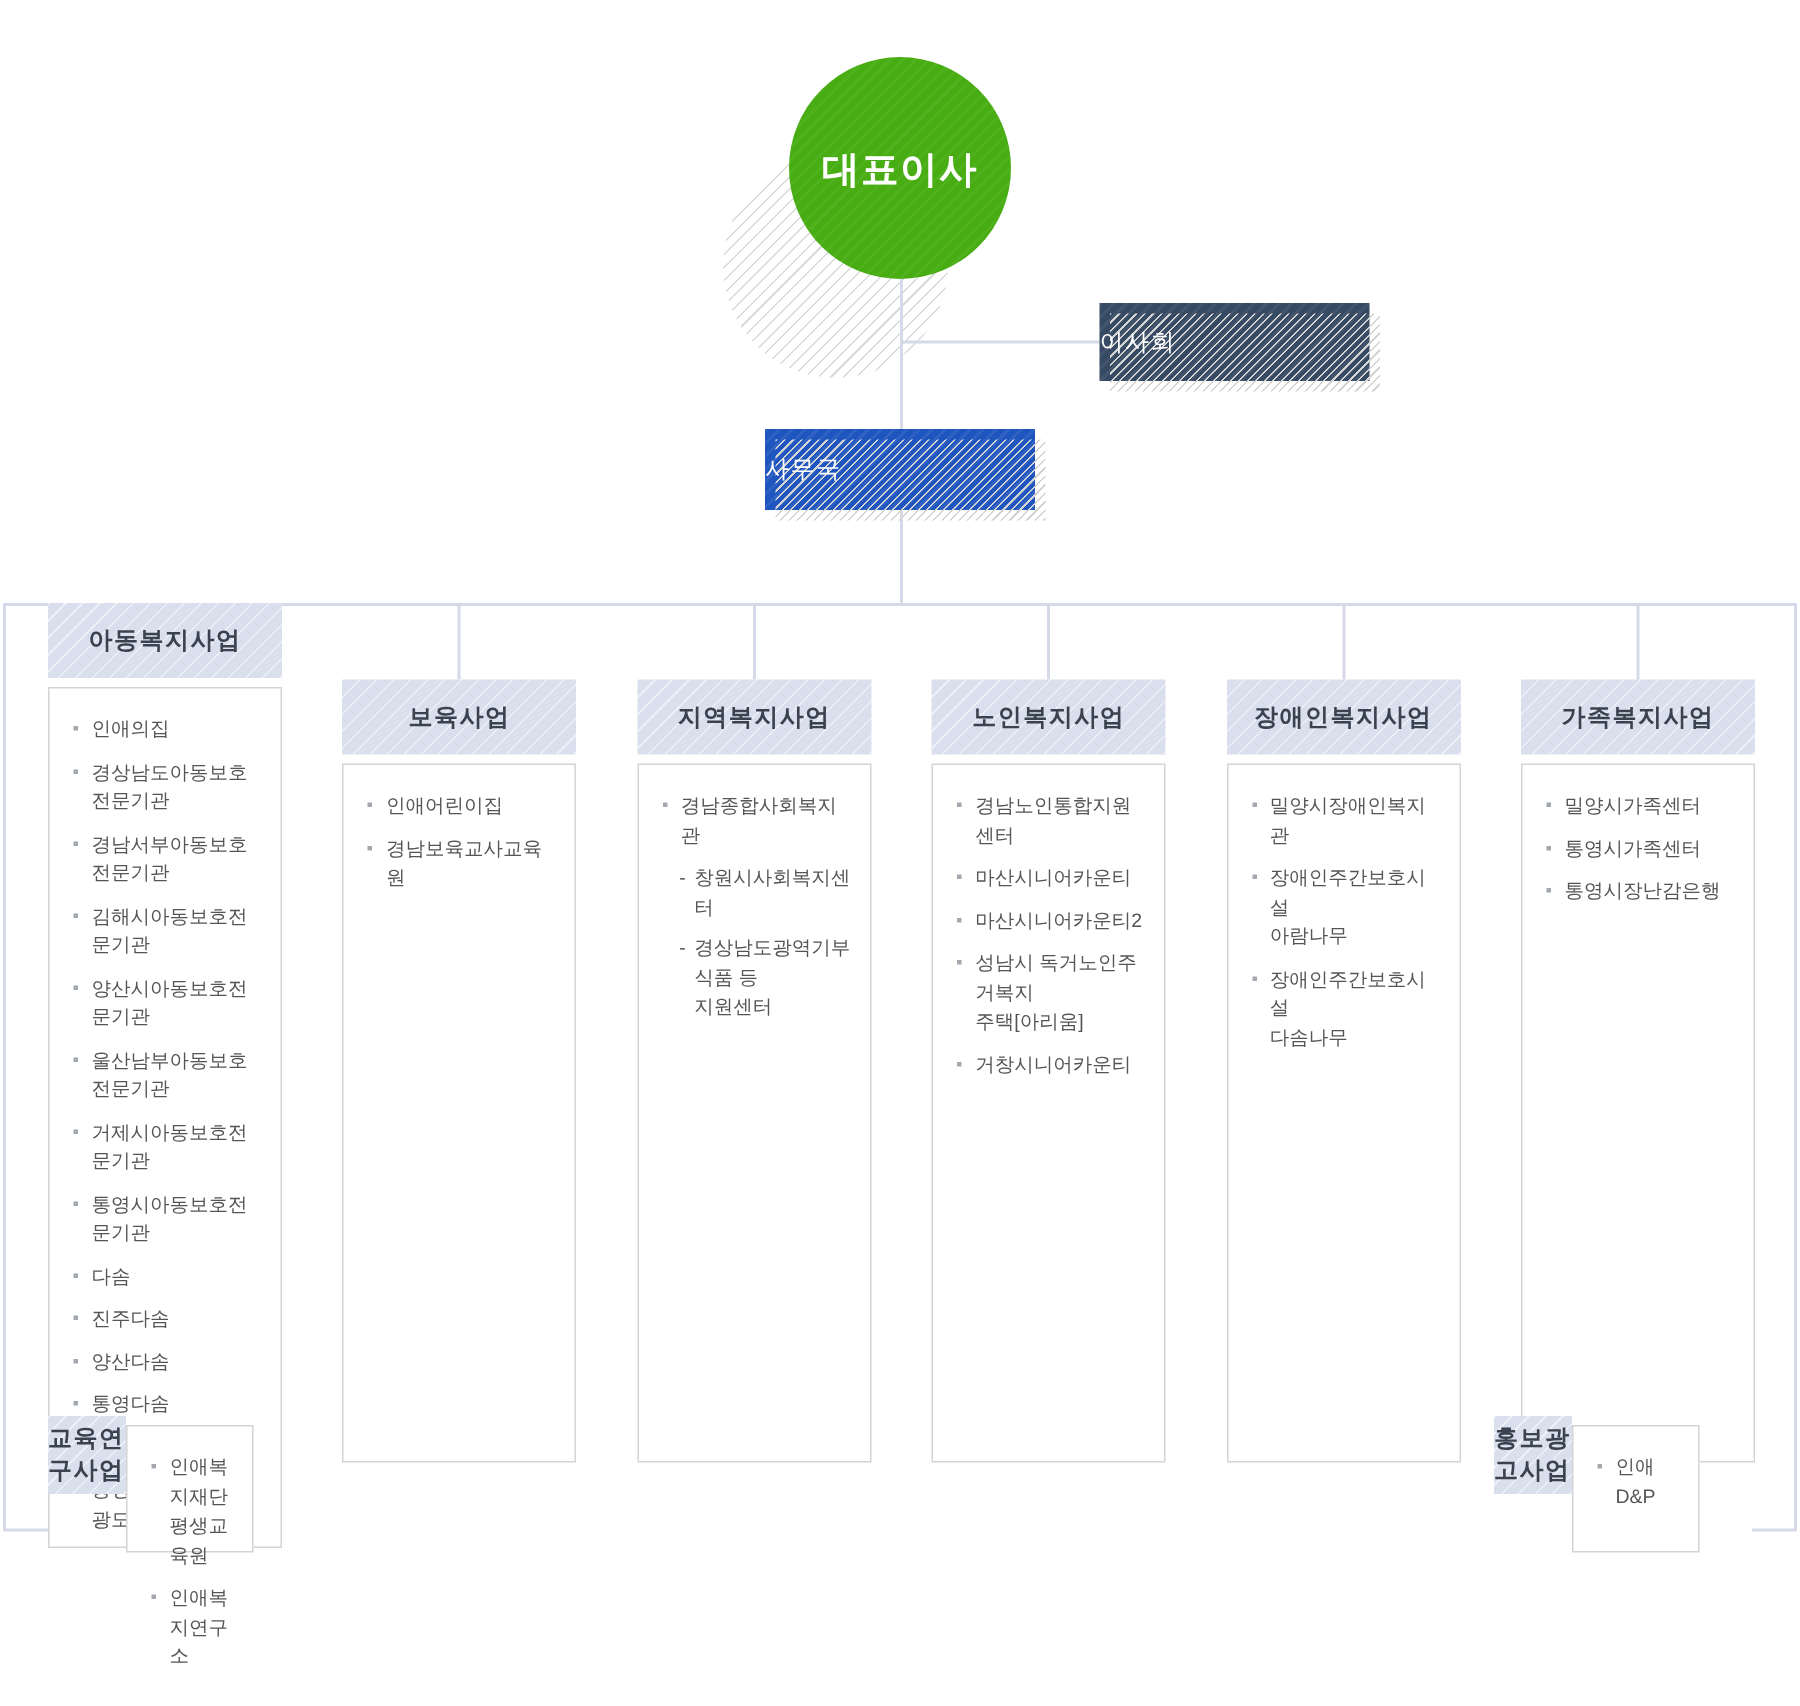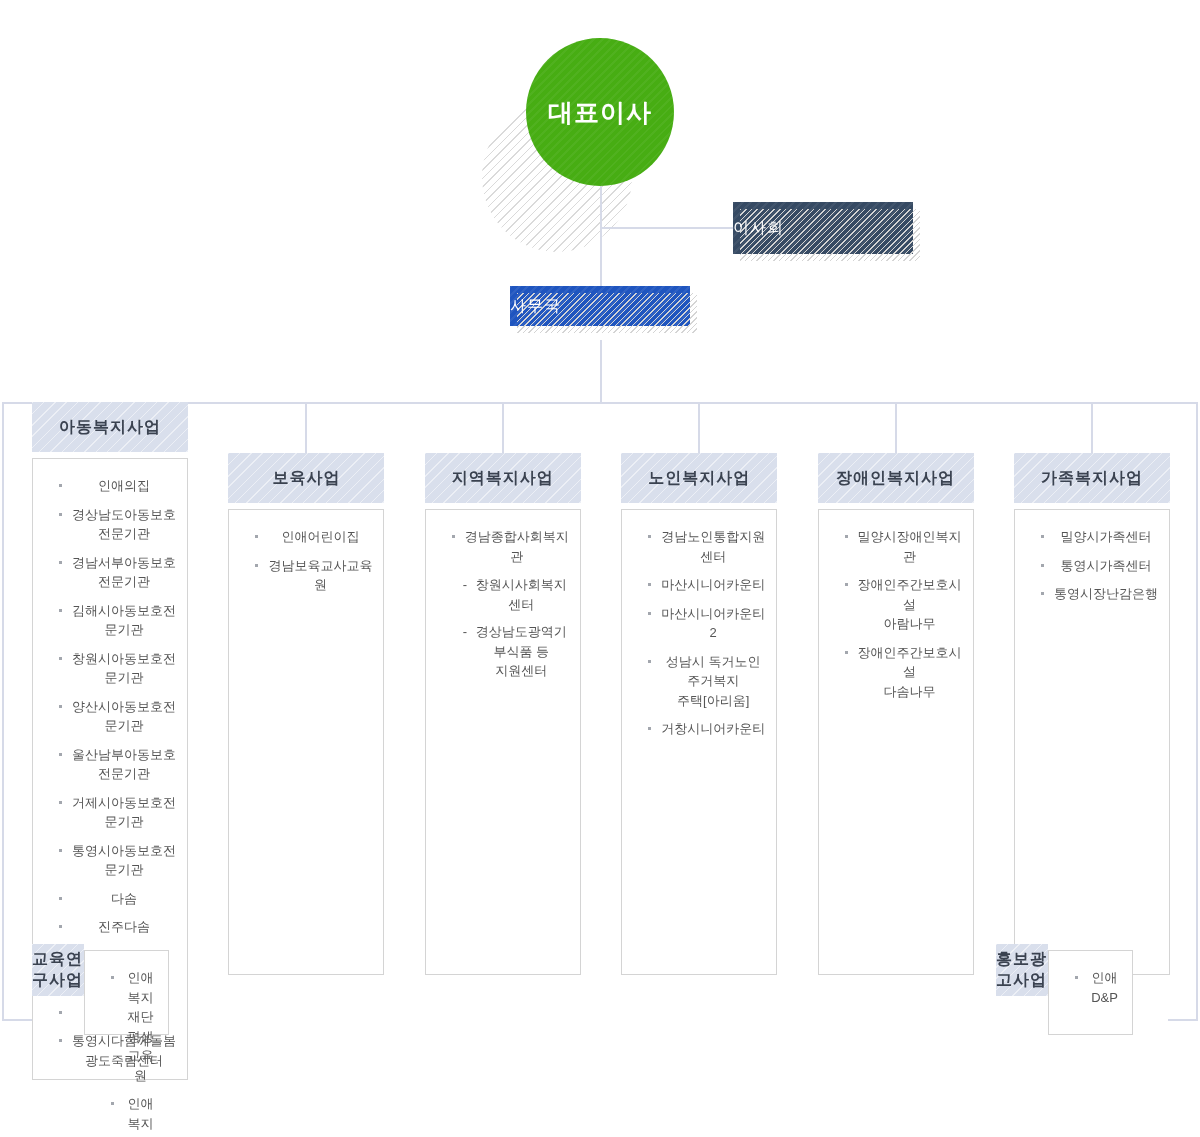--- a/index.html
+++ b/index.html
@@ -30,40 +30,40 @@
     content:'';position:absolute;left:7px;top:7px;width:100%;height:100%;
     background:repeating-linear-gradient(135deg,#d4d4d4 0 1px,transparent 1px 4px);
     z-index:-1;
   }
   .board-box{
     left:733px;top:202px;width:180px;height:52px;
     background-color:#364a63;
     background-image:repeating-linear-gradient(135deg,rgba(255,255,255,0.06) 0 2px,transparent 2px 6px);
   }
   .office-box{
-    left:510px;top:286px;width:180px;height:40px;
+    left:510px;top:286px;width:180px;height:54px;
     background-color:#1f55bf;
     background-image:repeating-linear-gradient(135deg,rgba(255,255,255,0.07) 0 2px,transparent 2px 6px);
   }
   
   #columns{
     position:absolute;left:32px;top:402px;width:1138px;height:573px;
     display:flex;justify-content:space-between;z-index:1;
   }
   .column{width:156px;display:flex;flex-direction:column;}
   .col-stub{width:2px;height:51px;background:#d6dae8;align-self:center;}
   .col-header{
     height:50px;flex:0 0 50px;display:flex;align-items:center;justify-content:center;
     background-color:#d9dfec;
     background-image:repeating-linear-gradient(135deg,rgba(255,255,255,0.5) 0 1px,transparent 1px 8px);
     color:#3a4250;font-size:16px;font-weight:bold;letter-spacing:1px;
   }
   .col-list{
     margin-top:6px;flex:1;background:#fff;border:1px solid #d4d4d4;
-    padding:17px 10px 0 25px;box-sizing:border-box;text-align:center;
+    padding:17px 10px 0 15px;box-sizing:border-box;
   }
   .item{
     position:relative;padding-left:13px;margin-bottom:9px;
     font-size:13px;line-height:1.5;color:#555;white-space:pre-line;
   }
   .item.bullet::before{
     content:'';position:absolute;left:1px;top:8px;width:3px;height:3px;background:#a3a7ae;
   }
   .item.sub{padding-left:22px;margin-bottom:8px;}
   .item.sub::before{content:'-';position:absolute;left:12px;top:0;color:#555;}
@@ -102,21 +102,20 @@
 
   <div id="columns">
       <div class="column">
         <div class="col-stub"></div>
         <div class="col-header">아동복지사업</div>
         <div class="col-list">
           <div class="item bullet">인애의집</div>
           <div class="item bullet">경상남도아동보호전문기관</div>
           <div class="item bullet">경남서부아동보호전문기관</div>
           <div class="item bullet">김해시아동보호전문기관</div>
-          <div class="item bullet">창원시아동보호전문기관</div>
           <div class="item bullet">양산시아동보호전문기관</div>
           <div class="item bullet">울산남부아동보호전문기관</div>
           <div class="item bullet">거제시아동보호전문기관</div>
           <div class="item bullet">통영시아동보호전문기관</div>
           <div class="item bullet">다솜</div>
           <div class="item bullet">진주다솜</div>
           <div class="item bullet">양산다솜</div>
           <div class="item bullet">통영다솜</div>
           <div class="item bullet">사천다솜</div>
           <div class="item bullet">통영시다함께돌봄

